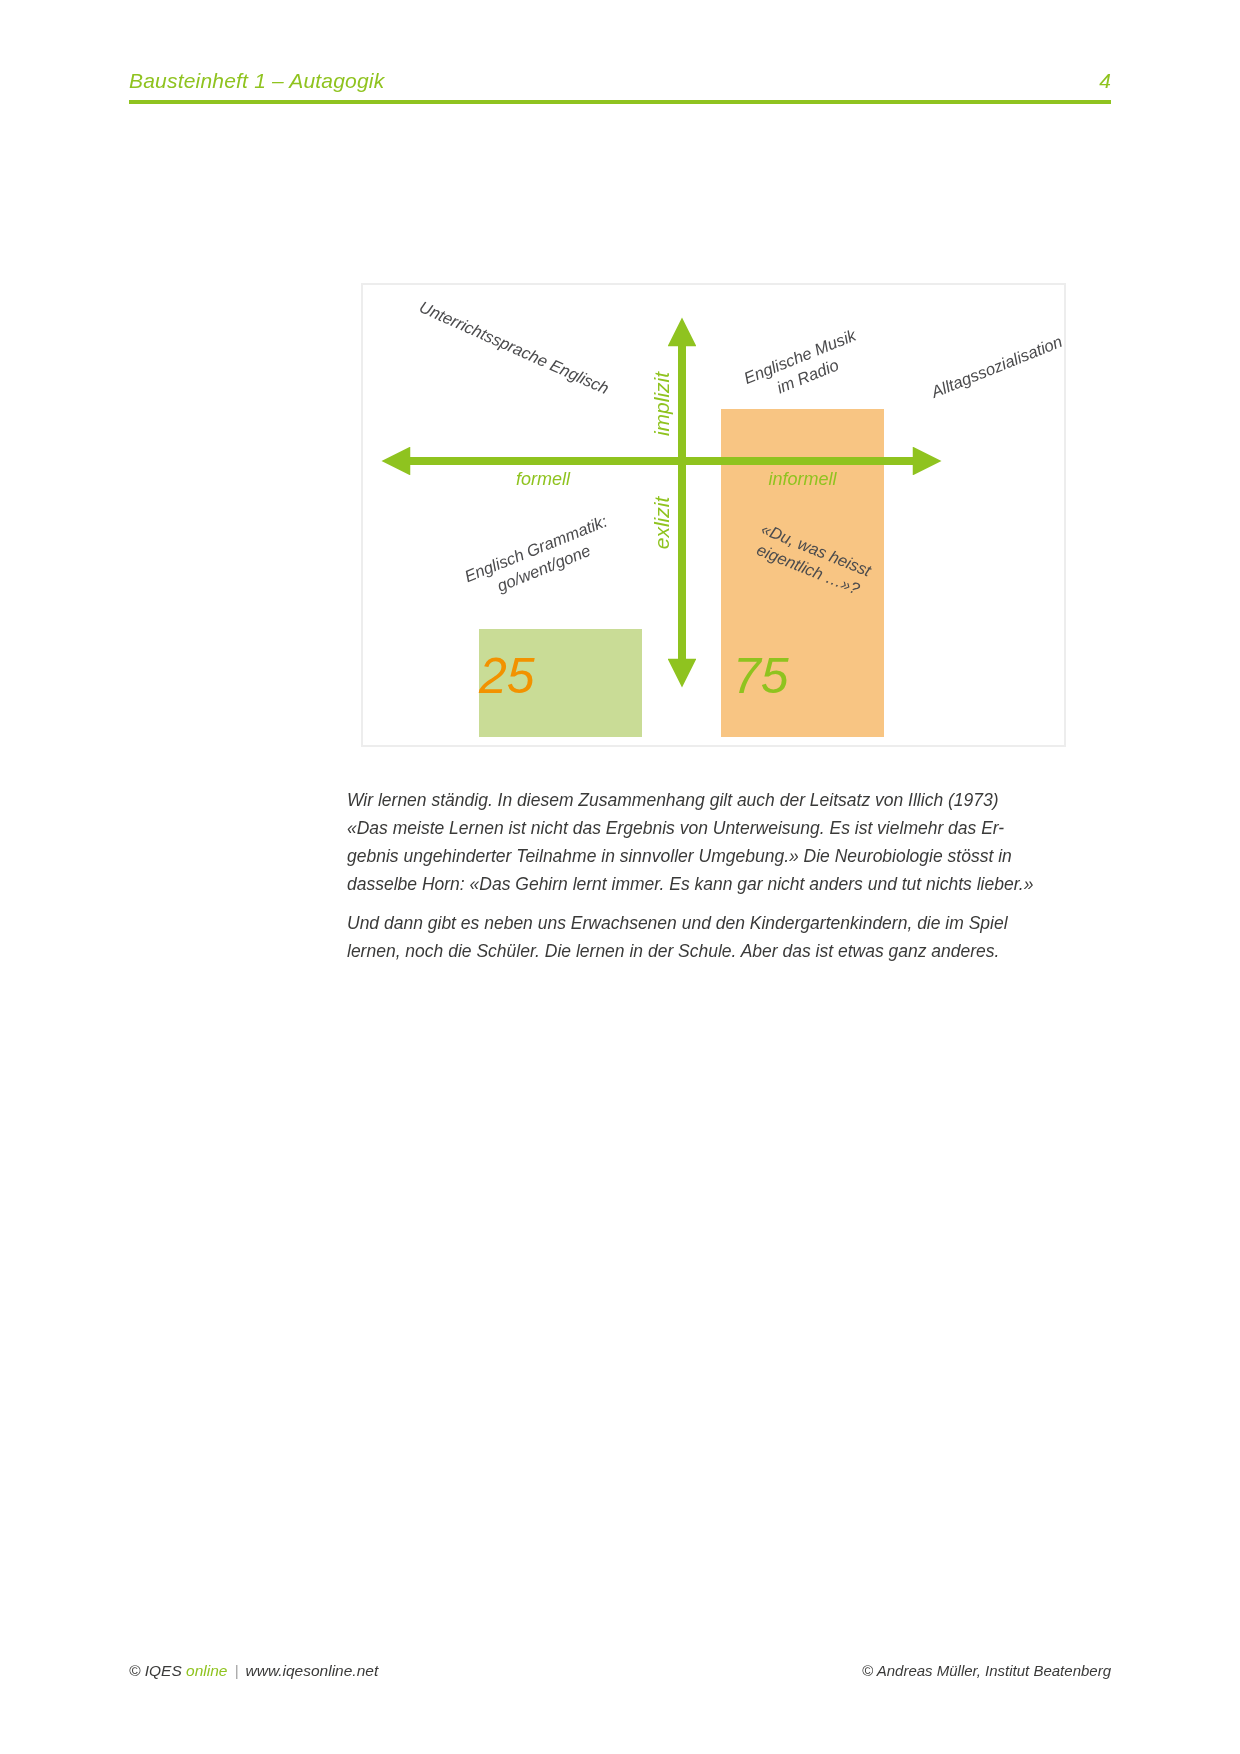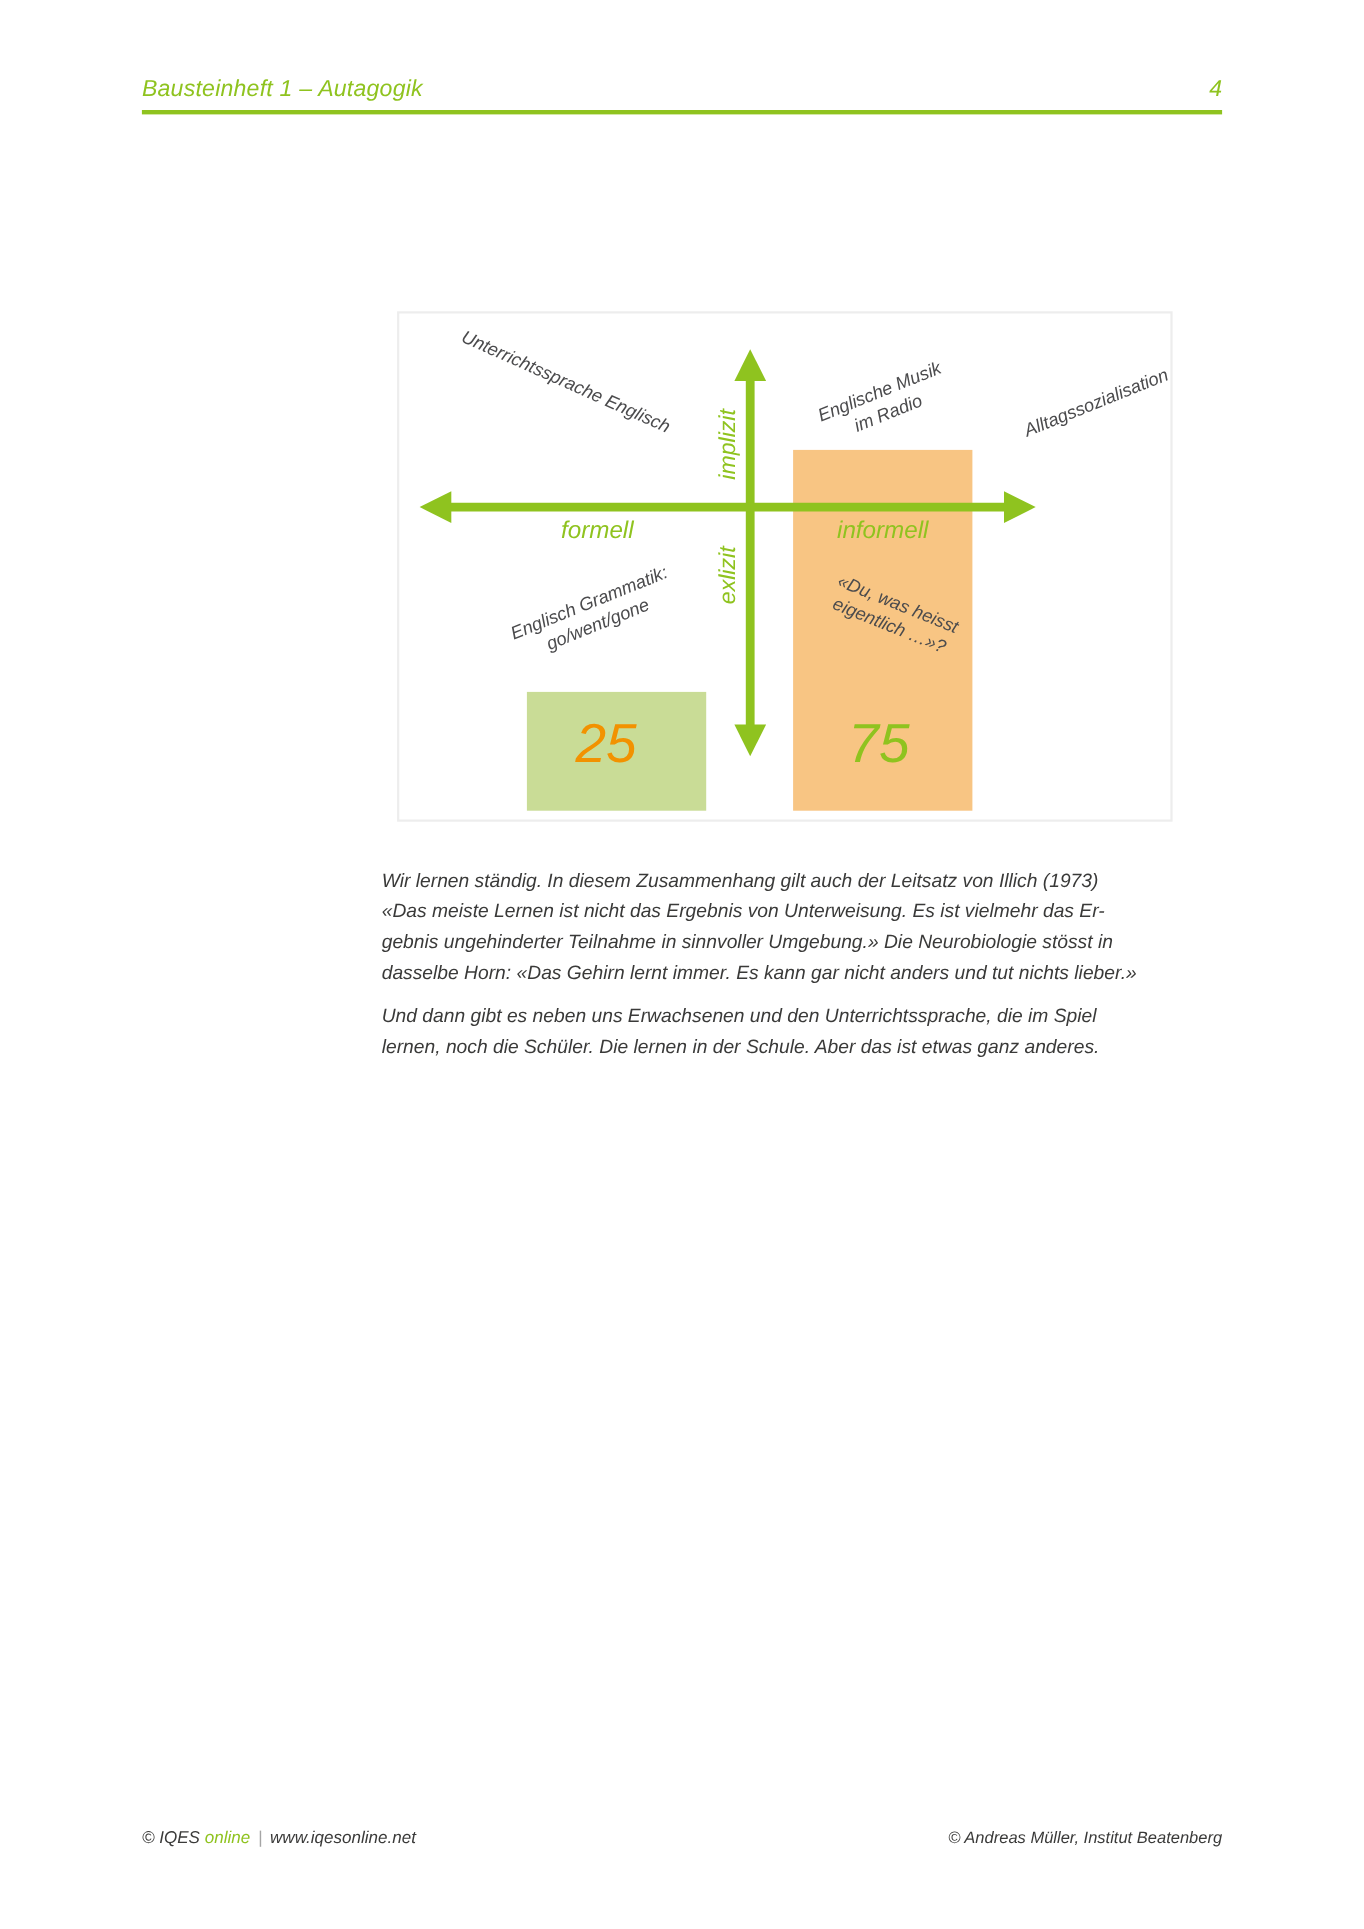--- a/index.html
+++ b/index.html
@@ -23,24 +23,24 @@
   .header-rule{position:absolute;left:129px;top:100px;width:982px;height:4px;background:var(--green);}
 
   
   .figure{position:absolute;left:361px;top:283px;width:705px;height:464px;border:2px solid var(--frame-border);background:#fff;}
   .figure .layer{position:absolute;inset:0;}
   .box{position:absolute;z-index:1;}
   .box-formal{left:116px;top:344px;width:163px;height:108px;background:var(--box-green);}
   .box-informal{left:358px;top:124px;width:163px;height:328px;background:var(--box-orange);}
   .axes-svg{position:absolute;left:0;top:0;z-index:2;}
   .fig-label{position:absolute;z-index:3;white-space:nowrap;}
-  .value{position:absolute;z-index:3;width:144px;text-align:center;font-size:50px;line-height:1;top:366px;}
+  .value{position:absolute;z-index:3;width:144px;text-align:left;font-size:50px;line-height:1;top:366px;}
   .value-formal{left:116px;color:var(--value-orange);}
   .value-informal{left:358px;color:var(--green);padding-left:12px;}
-  .axis-word{color:var(--green);font-size:22px;text-align:center;}
+  .axis-word{color:var(--green);font-size:18px;text-align:center;}
   .axis-formell{left:100px;top:184px;width:160px;}
   .axis-informell{left:358px;top:184px;width:163px;}
   .axis-vert{color:var(--green);font-size:21px;transform:translate(-50%,-50%) rotate(-90deg);}
   .axis-implizit{left:299px;top:119px;}
   .axis-exlizit{left:299px;top:238px;}
   .example{color:var(--label-gray);font-size:16.5px;line-height:1.3;text-align:center;}
   .ex-top-left{left:151px;top:63px;transform:translate(-50%,-50%) rotate(24deg);}
   .ex-top-middle{left:441px;top:82px;transform:translate(-50%,-50%) rotate(-22deg);}
   .ex-top-right{left:634px;top:82px;transform:translate(-50%,-50%) rotate(-22deg);}
   .ex-bottom-left{left:177px;top:274px;transform:translate(-50%,-50%) rotate(-22deg);}
@@ -109,21 +109,21 @@
   </div>
 
   <div class="body-text">
     <div class="para">
         <div>Wir lernen ständig. In diesem Zusammenhang gilt auch der Leitsatz von Illich (1973)</div>
         <div>«Das meiste Lernen ist nicht das Ergebnis von Unterweisung. Es ist vielmehr das Er-</div>
         <div>gebnis ungehinderter Teilnahme in sinnvoller Umgebung.» Die Neurobiologie stösst in</div>
         <div>dasselbe Horn: «Das Gehirn lernt immer. Es kann gar nicht anders und tut nichts lieber.»</div>
       </div>
     <div class="para">
-        <div>Und dann gibt es neben uns Erwachsenen und den Unterrichtssprache, die im Spiel</div>
+        <div>Und dann gibt es neben uns Erwachsenen und den Kindergartenkindern, die im Spiel</div>
         <div>lernen, noch die Schüler. Die lernen in der Schule. Aber das ist etwas ganz anderes.</div>
       </div>
   </div>
 
   <div class="footer-left"><span>© IQES</span> <span class="brand">online</span><span class="sep">|</span><span>www.iqesonline.net</span></div>
   <div class="footer-right">© Andreas Müller, Institut Beatenberg</div>
 
 </div>
 
 </body></html>

